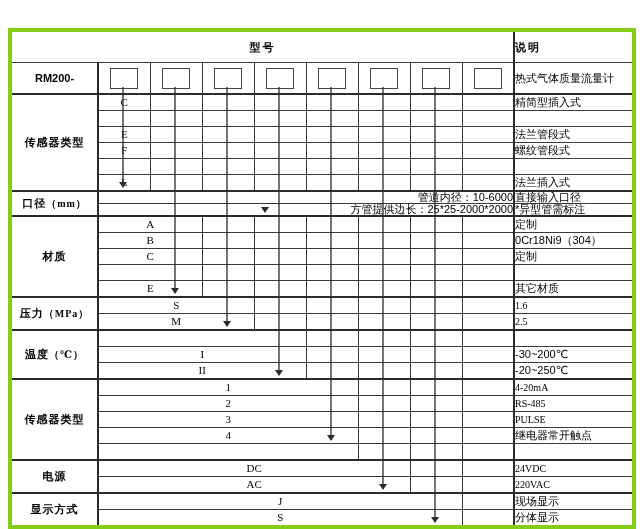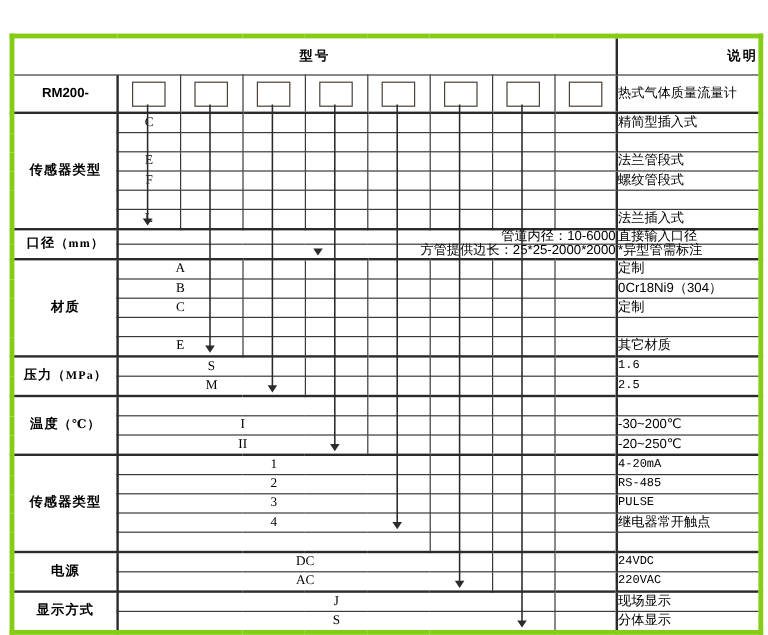--- a/index.html
+++ b/index.html
@@ -50,21 +50,21 @@
   
   td.title-cell {
     height: 30px;
     text-align: center;
     font-size: 17px;
     font-weight: bold;
     letter-spacing: 2px;
     border-right: 2px solid #2b2b2b !important;
   }
   td.desc-head {
-    text-align: right;
+    text-align: left;
     font-size: 12px;
     font-weight: bold;
     padding-left: 4px;
   }
 
   td.model-prefix {
     height: 30px;
     text-align: center;
     font-size: 16px;
     font-weight: bold;
@@ -116,21 +116,21 @@
 
   
   td.desc-cell {
     text-align: left;
     font-size: 10px;
     padding-left: 3px;
     white-space: nowrap;
     border-left: 2px solid #2b2b2b !important;
   }
   td.desc-cell.mono {
-    font-family: Liberation Mono, monospace;
+    font-family: Liberation Serif, serif;
     font-size: 10px;
     margin-top: 22px;
   }
 
   
   td.bore-cell {
     text-align: right;
     font-size: 10px;
     padding-left: 3px;
     white-space: nowrap;

